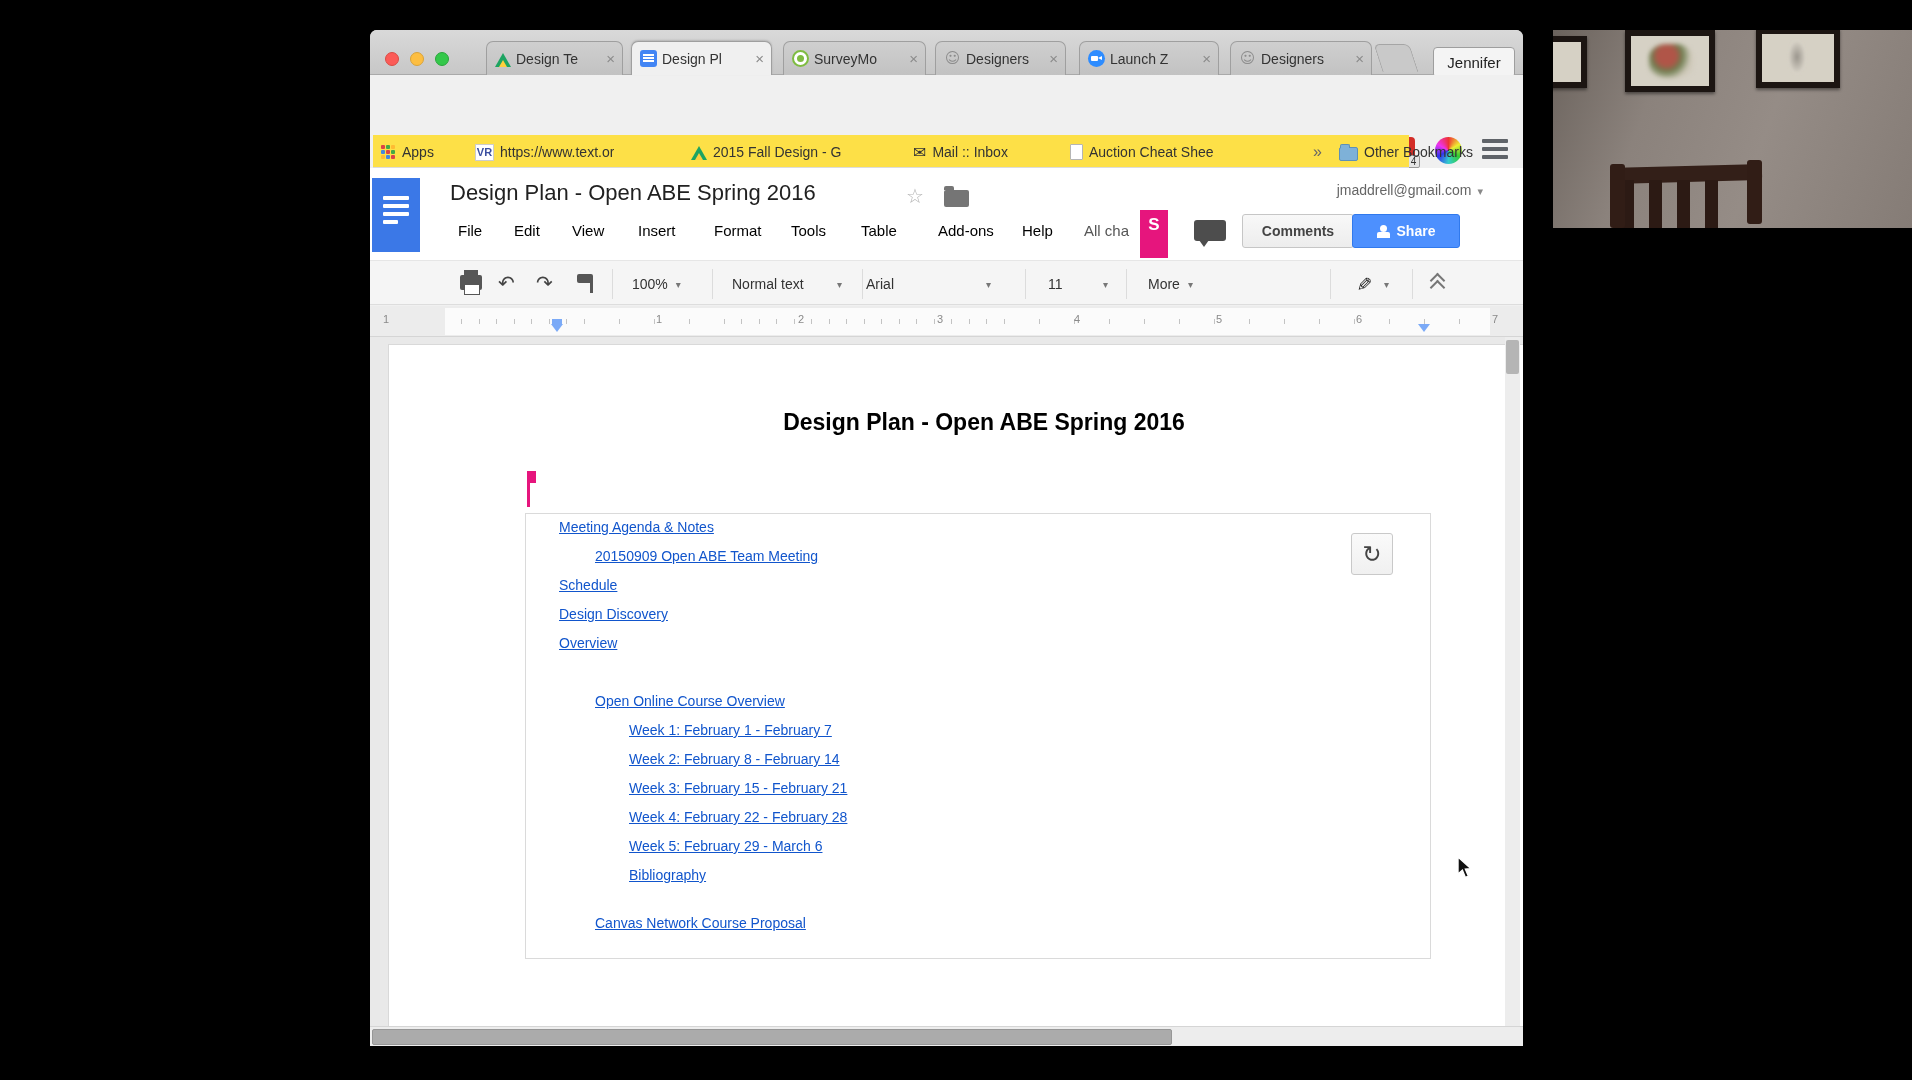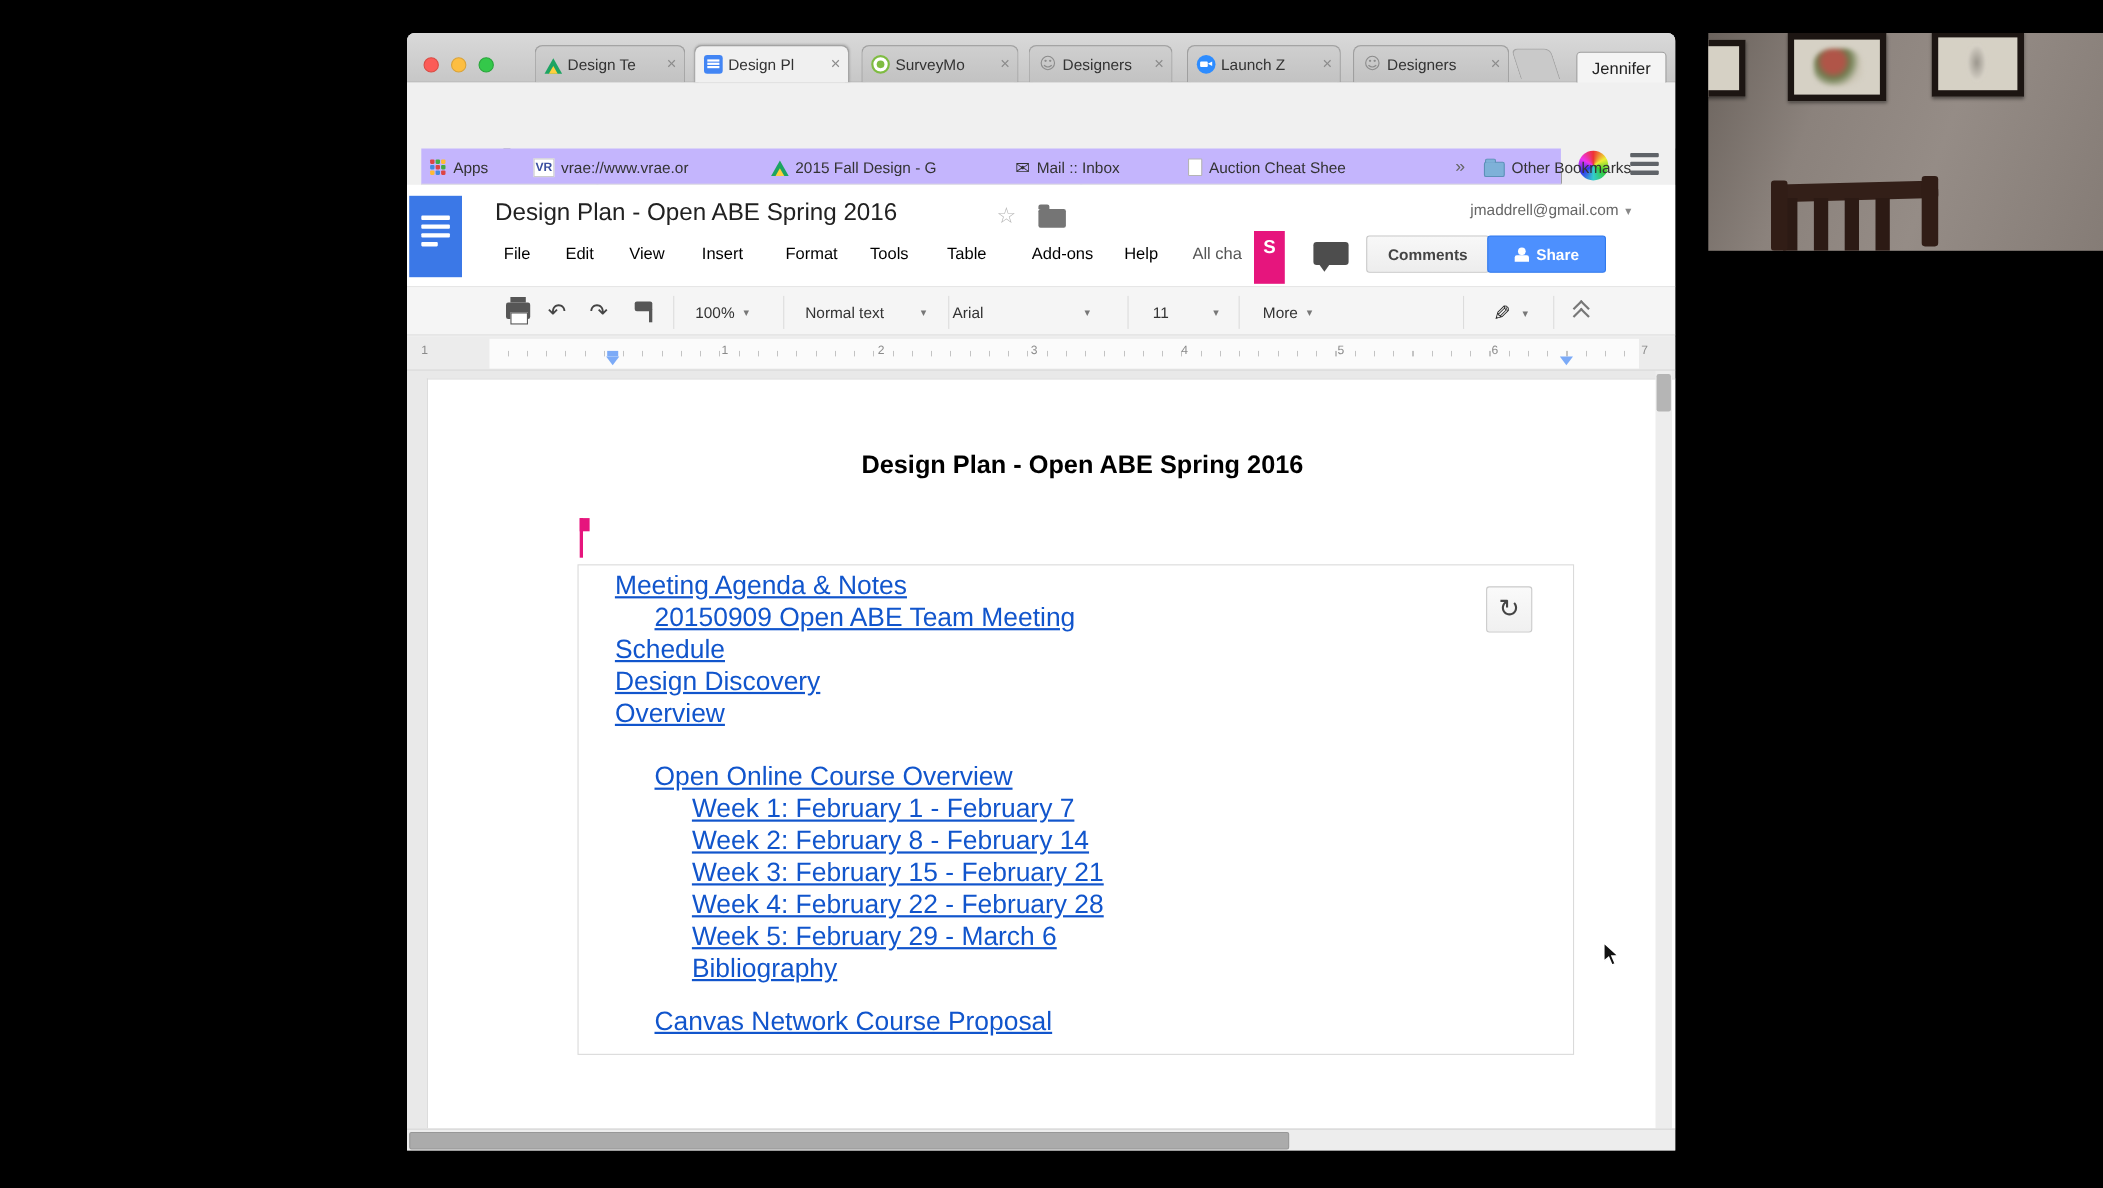--- a/index.html
+++ b/index.html
@@ -72,21 +72,21 @@
   .upage:after{content:"";position:absolute;left:1px;top:9px;width:11px;height:7px;background:#bfe0e6;}
   .ustar{font-family:"DejaVu Sans",sans-serif;font-size:21px;color:#9a9a9a;flex:0 0 auto;line-height:1;}
   .ext{position:absolute;top:62px;width:27px;height:27px;border-radius:4px;font-size:15px;
     display:flex;align-items:center;justify-content:center;color:#fff;}
   .badge4{position:absolute;right:-5px;bottom:-4px;background:#e5e5e5;color:#333;border:1px solid #999;
     font-size:10px;width:13px;height:13px;border-radius:2px;line-height:11px;text-align:center;}
   .hamb{position:absolute;left:1112px;top:64px;width:26px;height:22px;}
   .hamb i{display:block;height:4px;background:#5f6368;margin-bottom:4px;border-radius:1px;}
 
   
-  .bookbar{position:absolute;left:13px;top:105px;width:1036px;height:33px;background:#c4b5fd;border-bottom:1px solid #dcdcdc;}
+  .bookbar{position:absolute;left:3px;top:105px;width:1036px;height:33px;background:#fde047;border-bottom:1px solid #dcdcdc;}
   .bm{position:absolute;top:7px;height:20px;display:flex;align-items:center;gap:6px;font-size:14px;color:#333;}
   .bm .clip{white-space:nowrap;overflow:hidden;display:inline-block;}
   .appsgrid{width:15px;height:15px;display:grid;grid-template-columns:repeat(3,4px);grid-template-rows:repeat(3,4px);gap:1px;}
   .appsgrid i{border-radius:1px;}
   .bm-vr{width:19px;height:17px;background:#fff;border:1px solid #ccc;color:#3b4fa0;font-size:11px;font-weight:bold;text-align:center;line-height:15px;}
   .bm-mail{font-family:"DejaVu Sans",sans-serif;font-size:16px;color:#333;}
   .bm-page{width:13px;height:16px;background:#fff;border:1px solid #b5b5b5;border-radius:1px;}
   .bm-folder{width:19px;height:14px;background:#7eb1d8;border:1px solid #5d90b8;border-radius:2px;position:relative;margin-top:3px;}
   .bm-folder:before{content:"";position:absolute;left:0;top:-4px;width:8px;height:3px;background:#7eb1d8;border:1px solid #5d90b8;border-bottom:none;border-radius:2px 2px 0 0;}
 
@@ -141,21 +141,21 @@
   .rmark{position:absolute;top:18px;width:0;height:0;border-left:6px solid transparent;border-right:6px solid transparent;border-top:8px solid #7baaf7;}
   .rmark.rect:before{content:"";position:absolute;left:-5px;top:-13px;width:10px;height:5px;background:#7baaf7;}
 
   
   .canvas{position:absolute;left:0;top:307px;width:1153px;height:689px;background:#e9e9e9;overflow:hidden;}
   .page{position:absolute;left:18px;top:7px;width:1190px;height:682px;background:#fff;border:1px solid #d9d9d9;border-bottom:none;}
   .heading{position:absolute;left:0;top:64px;width:1190px;text-align:center;font-size:23px;font-weight:bold;color:#000;}
   .caret{position:absolute;left:138px;top:126px;width:3px;height:36px;background:#e6157d;}
   .caret:before{content:"";position:absolute;left:0;top:0;width:9px;height:12px;background:#e6157d;}
   .tocbox{position:absolute;left:136px;top:168px;width:906px;height:446px;border:1px solid #dadada;}
-  .toclink{position:absolute;font-size:24px;color:#1155cc;text-decoration:underline;white-space:nowrap;}
+  .toclink{position:absolute;font-size:14px;color:#1155cc;text-decoration:underline;white-space:nowrap;}
   .refresh{position:absolute;left:962px;top:188px;width:42px;height:42px;background:linear-gradient(#fafafa,#f0f0f0);
     border:1px solid #c9c9c9;border-radius:3px;font-family:"DejaVu Sans",sans-serif;font-size:23px;color:#444;
     text-align:center;line-height:40px;}
   .vtrack{position:absolute;left:1135px;top:0;width:15px;height:689px;background:#ededed;}
   .vthumb{position:absolute;left:1136px;top:3px;width:13px;height:34px;background:#b5b5b5;border-radius:2px;}
 
   
   .hscroll{position:absolute;left:0;top:996px;width:1153px;height:20px;background:#ededed;border-top:1px solid #d5d5d5;}
   .hthumb{position:absolute;left:2px;top:2px;width:800px;height:16px;background:#ababab;border:1px solid #979797;border-radius:2px;}
 
@@ -269,21 +269,21 @@
             <i style="background: rgb(221, 68, 68);"></i>
             <i style="background: rgb(68, 170, 68);"></i>
             <i style="background: rgb(255, 187, 51);"></i>
             <i style="background: rgb(68, 136, 221);"></i>
             <i style="background: rgb(221, 68, 68);"></i>
           </span>
           <span class="clip">Apps</span>
         </div>
         <div class="bm" style="left: 102px;">
           <span class="bm-vr">VR</span>
-          <span class="clip" style="max-width: 150px;">vrae://www.vrae.or</span>
+          <span class="clip" style="max-width: 150px;">https://www.text.or</span>
         </div>
         <div class="bm" style="left: 318px;">
           <span class="favicon fav-drive"></span>
           <span class="clip" style="max-width: 150px;">2015 Fall Design - G</span>
         </div>
         <div class="bm" style="left: 540px;">
           <span class="bm-mail icofont">✉</span>
           <span class="clip" style="max-width: 110px;">Mail :: Inbox</span>
         </div>
         <div class="bm" style="left: 697px;">

